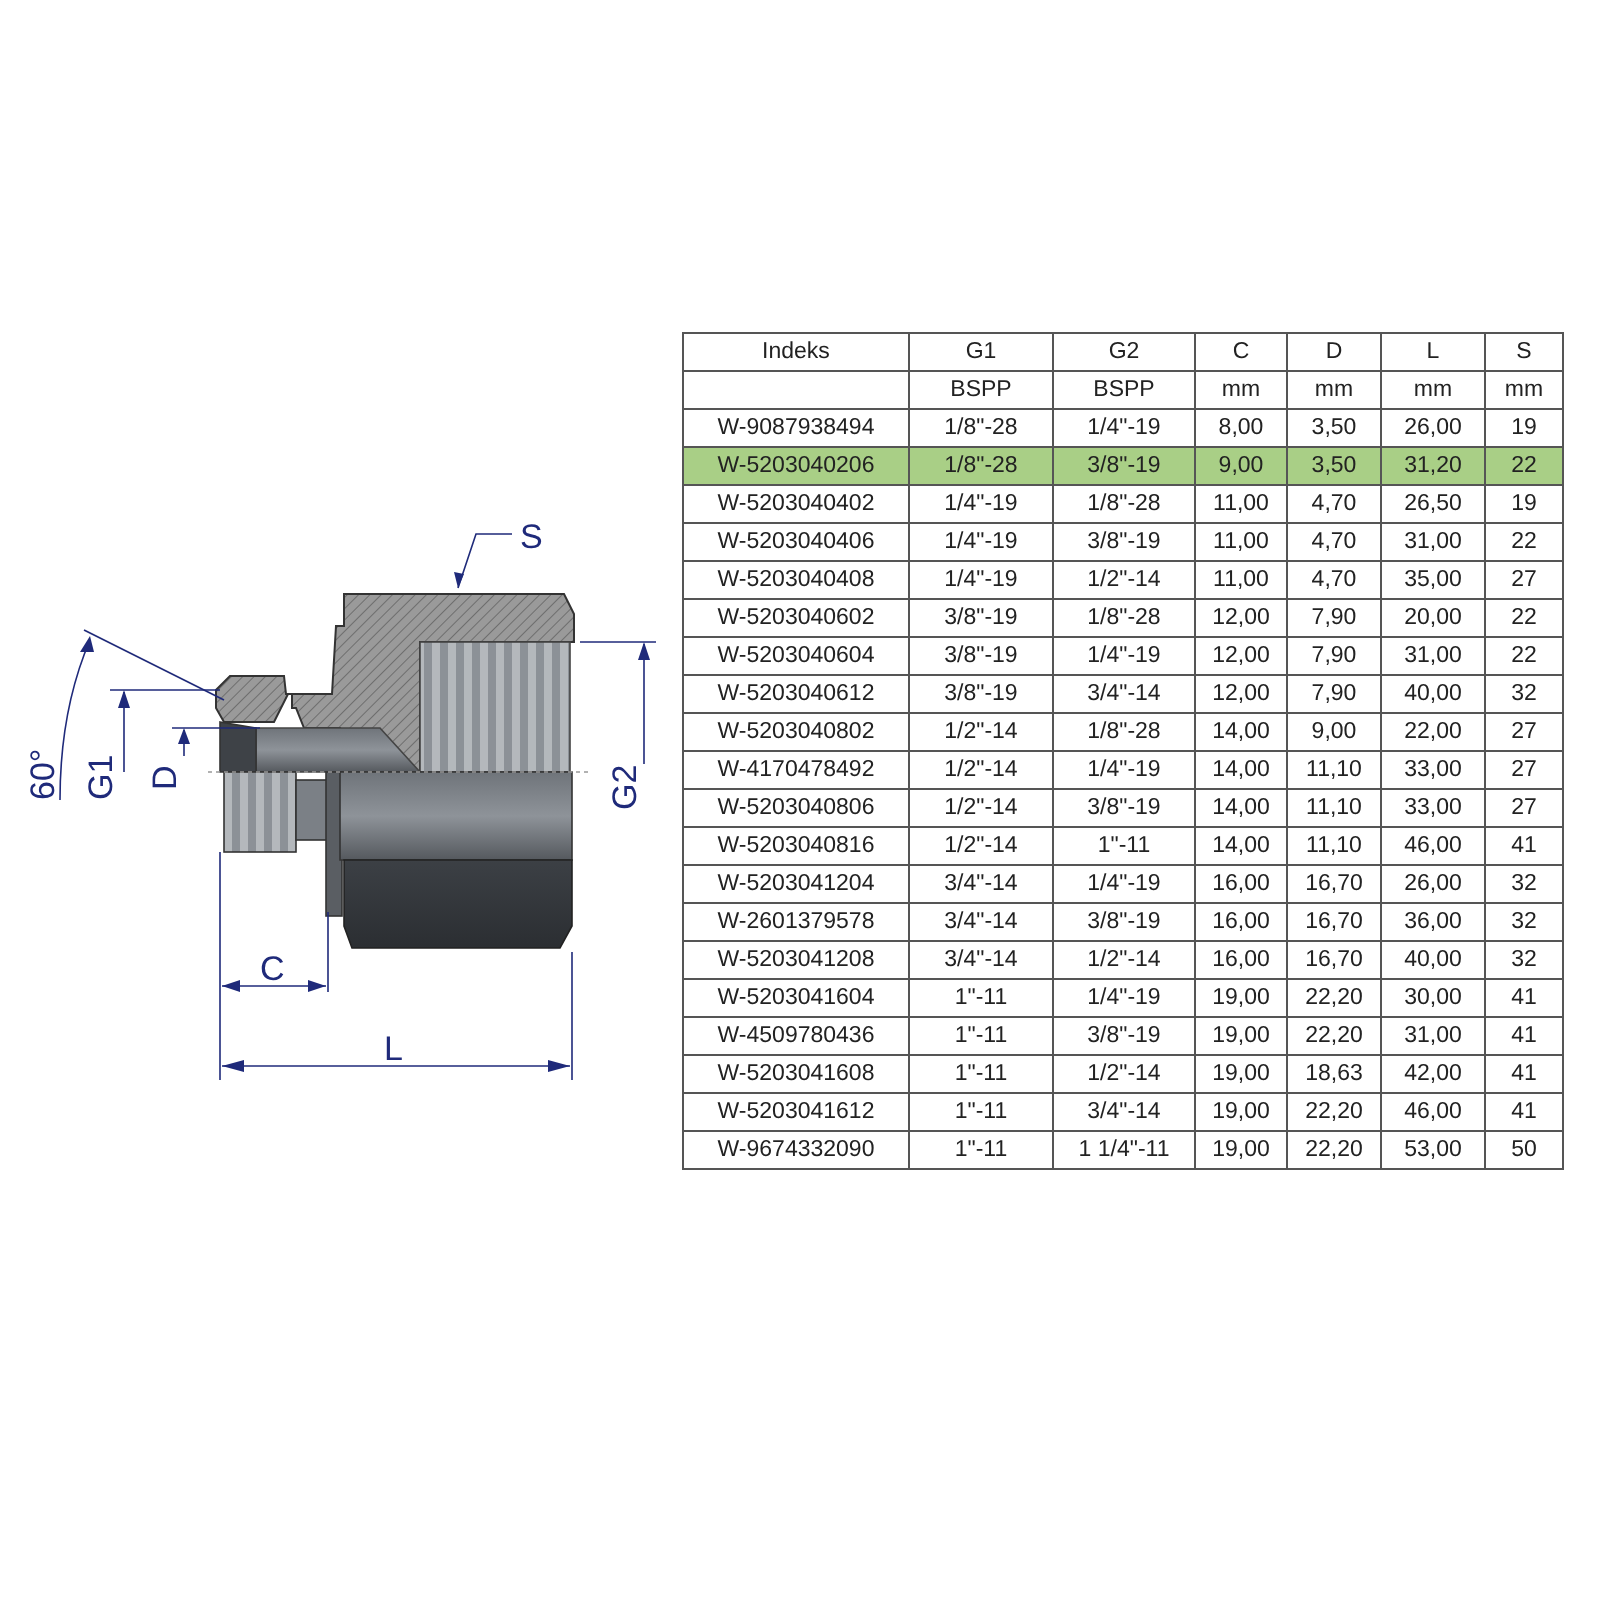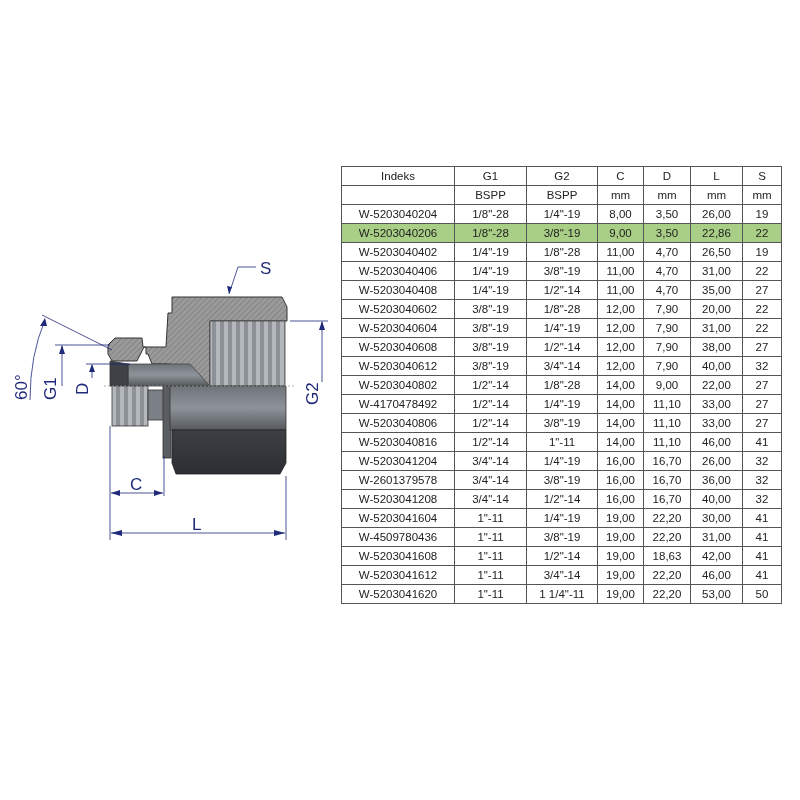--- a/index.html
+++ b/index.html
@@ -117,35 +117,35 @@
       <tr>
         <td class="c0"></td>
         <td class="c1">BSPP</td>
         <td class="c2">BSPP</td>
         <td class="c3">mm</td>
         <td class="c4">mm</td>
         <td class="c5">mm</td>
         <td class="c6">mm</td>
       </tr>
       <tr>
-        <td class="c0">W-5203040204</td>
+        <td class="c0">W-9087938494</td>
         <td class="c1">1/8"-28</td>
         <td class="c2">1/4"-19</td>
         <td class="c3">8,00</td>
         <td class="c4">3,50</td>
         <td class="c5">26,00</td>
         <td class="c6">19</td>
       </tr>
       <tr class="hl">
         <td class="c0" style="background: rgb(169, 207, 134);">W-5203040206</td>
         <td class="c1" style="background: rgb(169, 207, 134);">1/8"-28</td>
         <td class="c2" style="background: rgb(169, 207, 134);">3/8"-19</td>
         <td class="c3" style="background: rgb(169, 207, 134);">9,00</td>
         <td class="c4" style="background: rgb(169, 207, 134);">3,50</td>
-        <td class="c5" style="background: rgb(169, 207, 134);">22,86</td>
+        <td class="c5" style="background: rgb(169, 207, 134);">31,20</td>
         <td class="c6" style="background: rgb(169, 207, 134);">22</td>
       </tr>
       <tr>
         <td class="c0">W-5203040402</td>
         <td class="c1">1/4"-19</td>
         <td class="c2">1/8"-28</td>
         <td class="c3">11,00</td>
         <td class="c4">4,70</td>
         <td class="c5">26,50</td>
         <td class="c6">19</td>
@@ -180,29 +180,20 @@
       <tr>
         <td class="c0">W-5203040604</td>
         <td class="c1">3/8"-19</td>
         <td class="c2">1/4"-19</td>
         <td class="c3">12,00</td>
         <td class="c4">7,90</td>
         <td class="c5">31,00</td>
         <td class="c6">22</td>
       </tr>
       <tr>
-        <td class="c0">W-5203040608</td>
-        <td class="c1">3/8"-19</td>
-        <td class="c2">1/2"-14</td>
-        <td class="c3">12,00</td>
-        <td class="c4">7,90</td>
-        <td class="c5">38,00</td>
-        <td class="c6">27</td>
-      </tr>
-      <tr>
         <td class="c0">W-5203040612</td>
         <td class="c1">3/8"-19</td>
         <td class="c2">3/4"-14</td>
         <td class="c3">12,00</td>
         <td class="c4">7,90</td>
         <td class="c5">40,00</td>
         <td class="c6">32</td>
       </tr>
       <tr>
         <td class="c0">W-5203040802</td>
@@ -297,21 +288,21 @@
       <tr>
         <td class="c0">W-5203041612</td>
         <td class="c1">1"-11</td>
         <td class="c2">3/4"-14</td>
         <td class="c3">19,00</td>
         <td class="c4">22,20</td>
         <td class="c5">46,00</td>
         <td class="c6">41</td>
       </tr>
       <tr>
-        <td class="c0">W-5203041620</td>
+        <td class="c0">W-9674332090</td>
         <td class="c1">1"-11</td>
         <td class="c2">1 1/4"-11</td>
         <td class="c3">19,00</td>
         <td class="c4">22,20</td>
         <td class="c5">53,00</td>
         <td class="c6">50</td>
       </tr>
     </tbody>
 </table>
 

